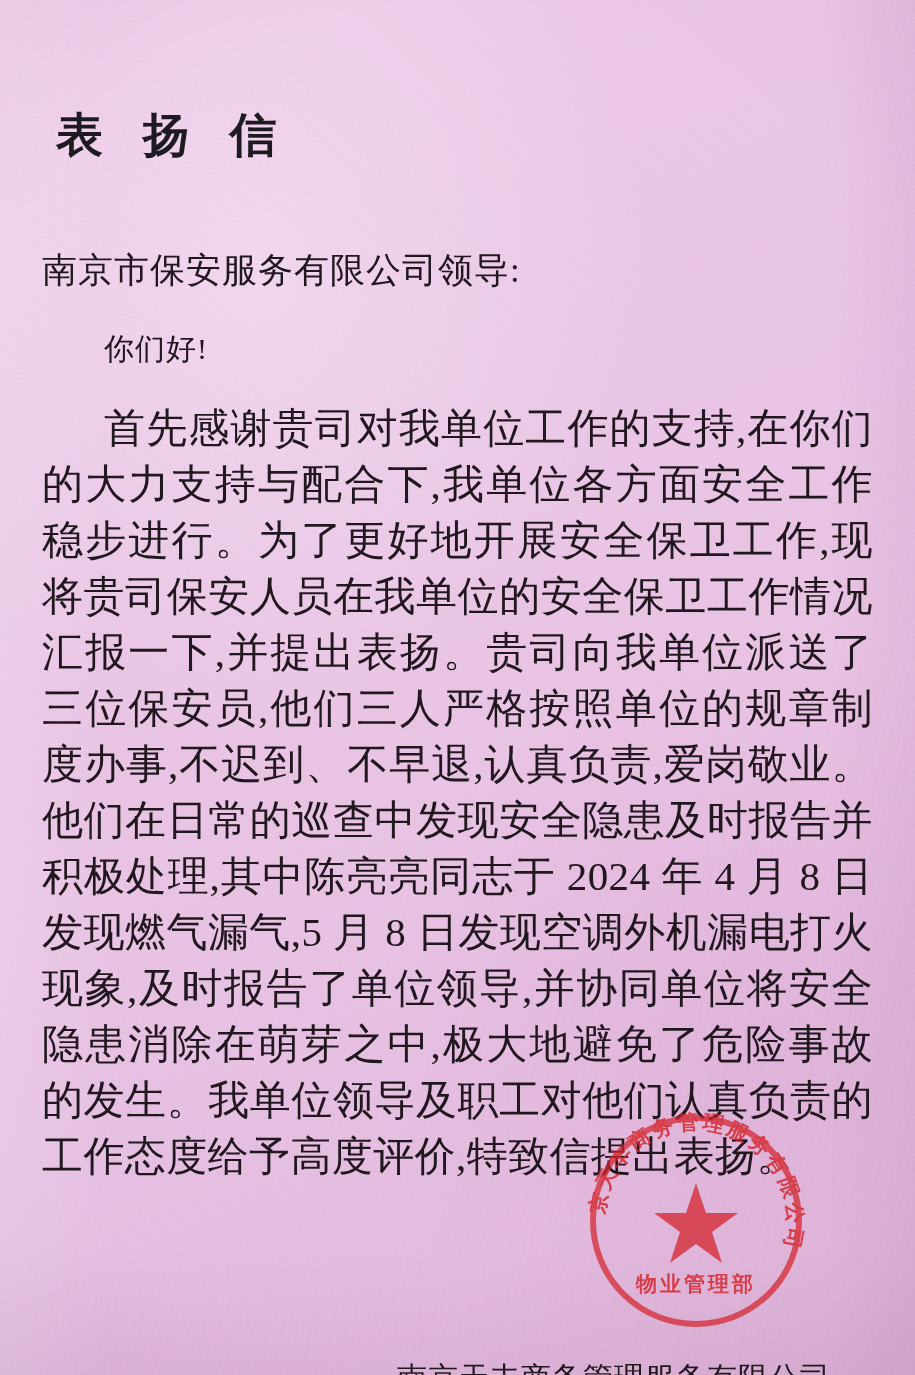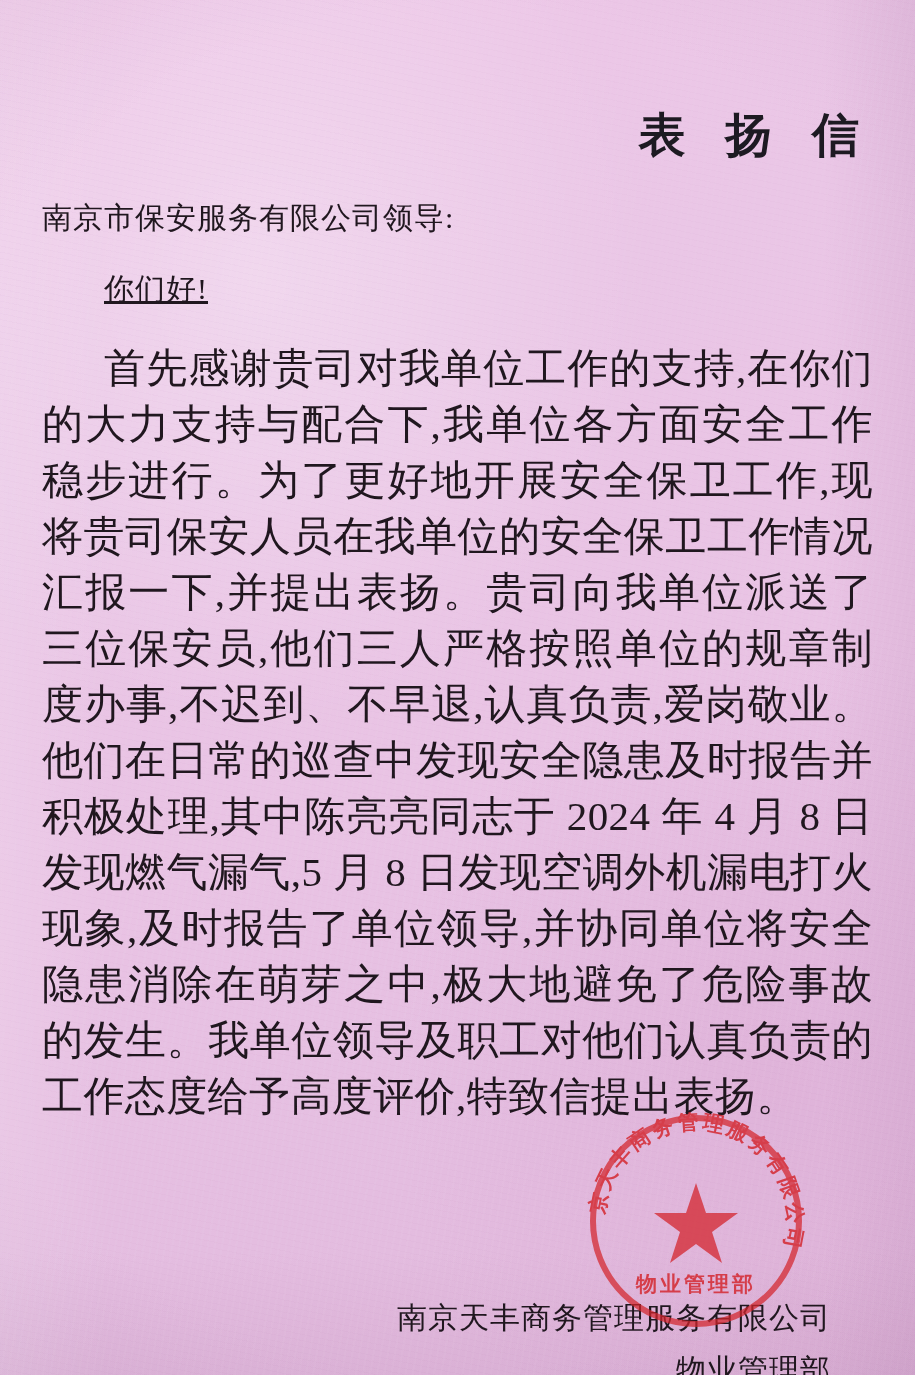--- a/index.html
+++ b/index.html
@@ -42,43 +42,42 @@
     background: radial-gradient(ellipse 120% 90% at 50% 50%, rgba(255,255,255,0.0) 55%, rgba(150,105,148,0.20) 100%);
   }
 
   .content {
     position: relative;
     z-index: 3;
     padding: 0 42px;
   }
 
   .doc-title {
-    text-align: right;
+    text-align: left;
     font-size: 47px;
     font-weight: bold;
     letter-spacing: 14px;
     color: #1d1a22;
     margin-top: 104px;
     margin-bottom: 0;
     text-indent: 14px;
   }
 
   .salutation {
-    margin-top: 31px;
-    font-size: 30px;
+    margin-top: 80px;
+    font-size: 35px;
     color: #20171f;
     letter-spacing: 1px;
   }
   .greeting {
     margin-top: 26px;
     font-size: 30px;
     color: #20171f;
     text-indent: 62px;
     letter-spacing: 1px;
-    text-decoration: underline;
   }
   .body-text {
     margin-top: 24px;
     font-size: 41px;
     line-height: 56px;
     color: #20171f;
     text-indent: 62px;
     text-align: justify;
     text-justify: inter-character;
     letter-spacing: 0.4px;

